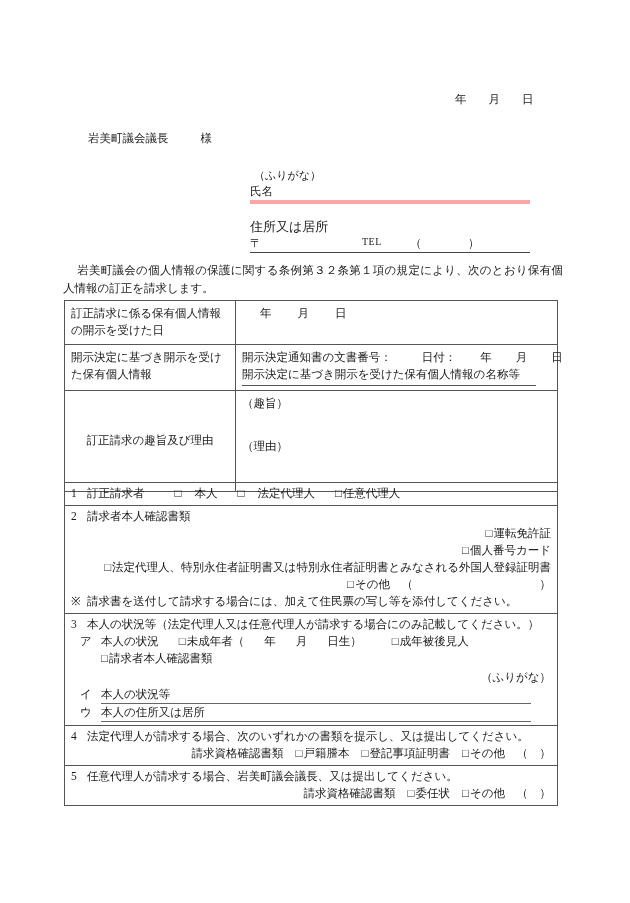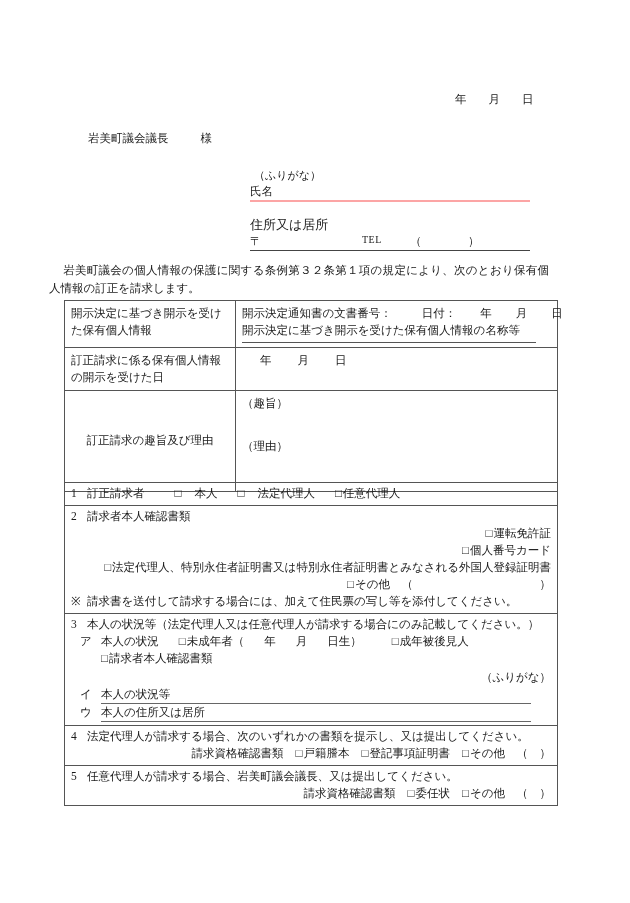--- a/index.html
+++ b/index.html
@@ -58,21 +58,21 @@
     top: 168px;
     width: 280px;
   }
   .furigana {
     font-size: 11px;
     padding-left: 4px;
     margin-bottom: 1px;
   }
   .field-name {
     font-size: 11.5px;
-    border-bottom: 2px solid #fca5a5;
+    border-bottom: 4px solid #fca5a5;
     padding-bottom: 1px;
     width: 280px;
     box-sizing: border-box;
   }
   .addr-label {
     font-size: 13px;
     margin-top: 14px;
   }
   .addr-line {
     font-size: 11.5px;
@@ -90,21 +90,21 @@
     font-variant: small-caps;
     font-size: 10px;
     letter-spacing: 0.5px;
   }
   .addr-line .paren-open { position: absolute; left: 160px; }
   .addr-line .paren-close { position: absolute; left: 218px; }
 
   
   .intro {
     position: absolute;
-    left: 49px;
+    left: 63px;
     top: 262px;
     width: 500px;
     font-size: 11.5px;
     line-height: 1.55;
     text-align: justify;
   }
   .intro .indent { display: inline-block; width: 14px; }
 
   
   .tbl {
@@ -201,31 +201,31 @@
       <span class="paren-open">（</span>
       <span class="paren-close">）</span>
     </div>
   </div>
 
   <div class="intro"><span class="indent"></span><span>岩美町議会の個人情報の保護に関する条例第３２条第１項の規定により、次のとおり保有個人情報の訂正を請求します。</span></div>
 
   <table class="tbl" id="table1">
     <tbody>
         <tr>
+      <td class="t1-label">訂正請求に係る保有個人情報の開示を受けた日</td>
+      <td class="ymd-row">
+        <span class="ymd-indent"></span><span>年</span><span class="sp"></span><span>月</span><span class="sp"></span><span>日</span>
+      </td>
+    </tr>
+    <tr>
       <td class="t1-label">開示決定に基づき開示を受けた保有個人情報</td>
       <td>
         <div class="disc-line1"><span>開示決定通知書の文書番号：</span><span class="g1"></span><span>日付：</span><span class="g2"></span><span>年</span><span class="g3"></span><span>月</span><span class="g3"></span><span>日</span></div>
         <div>開示決定に基づき開示を受けた保有個人情報の名称等</div>
         <div class="disc-underline"></div>
-      </td>
-    </tr>
-    <tr>
-      <td class="t1-label">訂正請求に係る保有個人情報の開示を受けた日</td>
-      <td class="ymd-row">
-        <span class="ymd-indent"></span><span>年</span><span class="sp"></span><span>月</span><span class="sp"></span><span>日</span>
       </td>
     </tr>
     <tr>
       <td class="t1-label center" style="height:92px;">訂正請求の趣旨及び理由</td>
       <td>
         <div class="shushi">（趣旨）</div>
         <div class="riyuu">（理由）</div>
       </td>
     </tr>
   </tbody>

